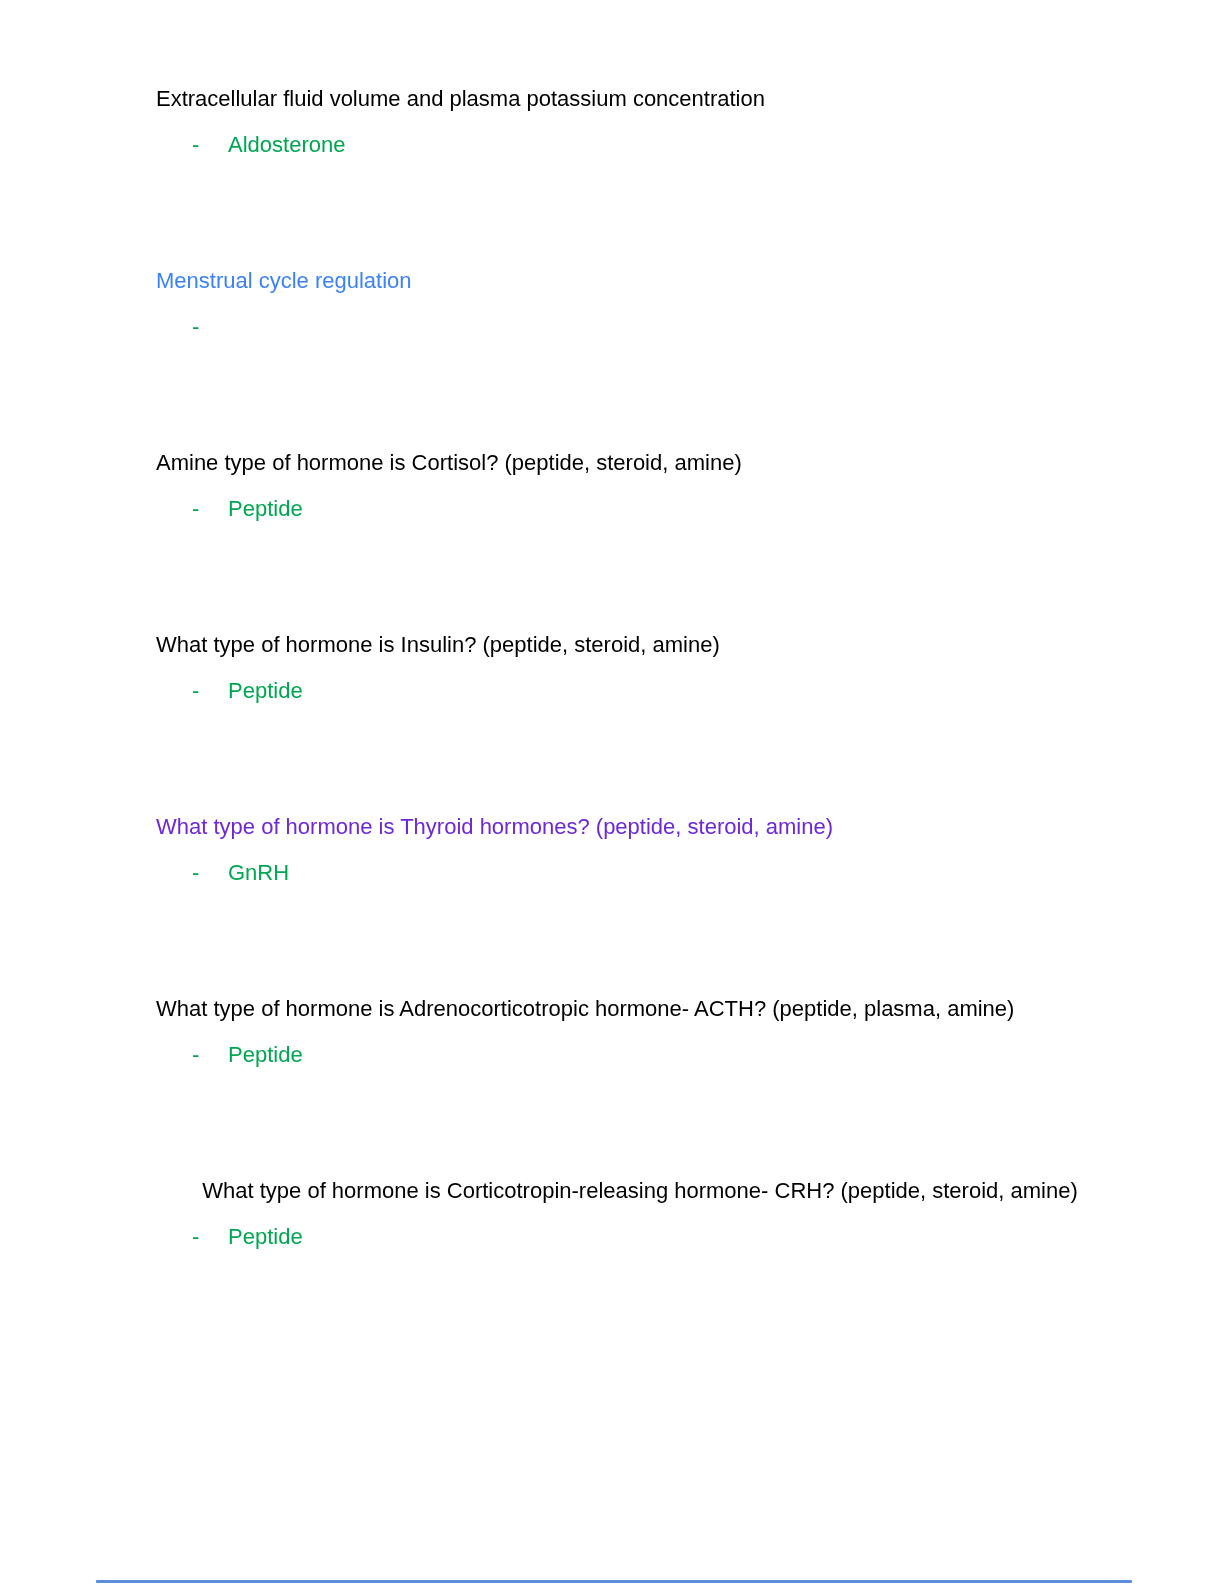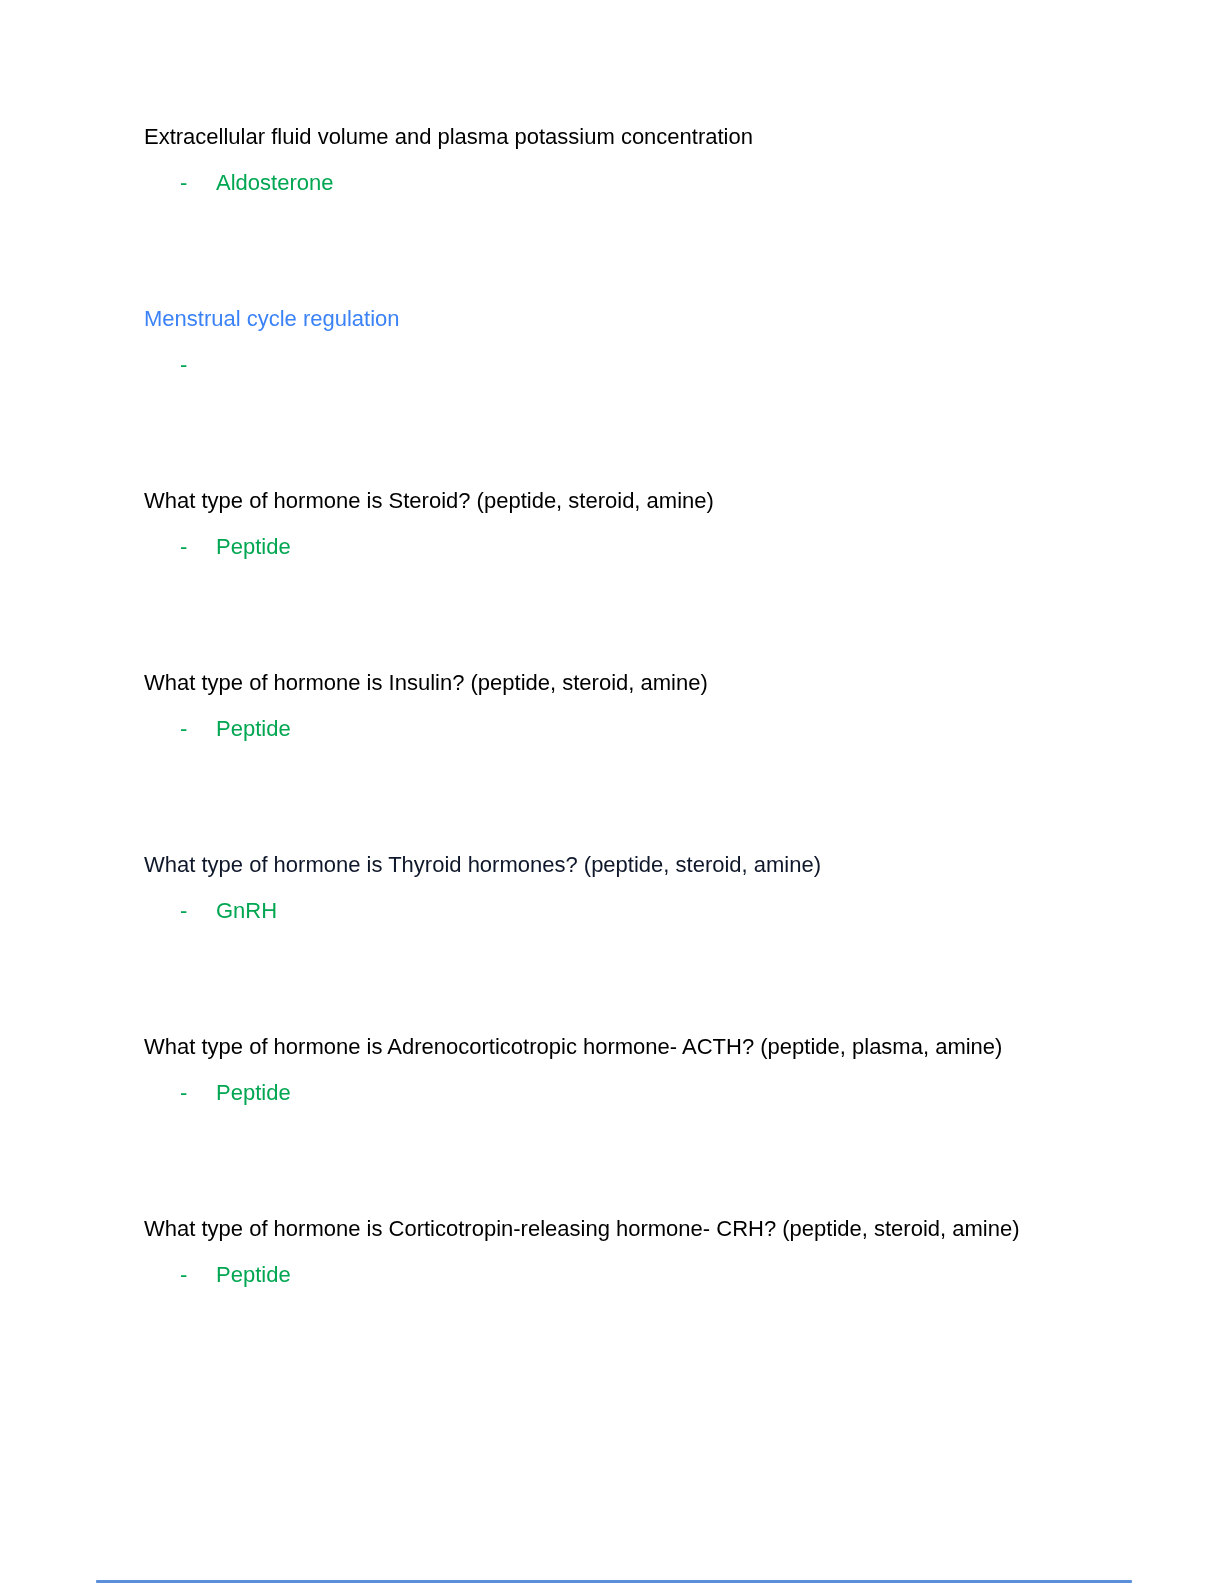--- a/index.html
+++ b/index.html
@@ -9,21 +9,22 @@
   }
   .page {
     position: relative;
     width: 1224px;
     height: 1584px;
     background: #ffffff;
     overflow: hidden;
     font-family: "Liberation Sans", "DejaVu Sans", sans-serif;
   }
   .content {
-    padding: 119px 100px 0 144px;
+    padding: 81px 100px 0 144px;
+    margin-left: 12px;
   }
   .qa-block {
     margin: 0 0 100px 0;
   }
   .question {
     margin: 0 0 10px 0;
     font-size: 22px;
     line-height: 36px;
     font-weight: 400;
     color: #000000;
@@ -66,53 +67,53 @@
   </div>
 
   <div class="qa-block">
     <p class="question" style="color: #3b82f6;">Menstrual cycle regulation</p>
     <div class="answer-row" style="color: rgb(0, 166, 81);">
       <span class="bullet">-</span>
     </div>
   </div>
 
   <div class="qa-block">
-    <p class="question" style="color: rgb(0, 0, 0);">What type of hormone is Steroid? (peptide, steroid, amine)</p>
+    <p class="question" style="color: rgb(0, 0, 0);">Amine type of hormone is Cortisol? (peptide, steroid, amine)</p>
     <div class="answer-row" style="color: rgb(0, 166, 81);">
       <span class="bullet">-</span>
       <span class="answer">Peptide</span>
     </div>
   </div>
 
   <div class="qa-block">
     <p class="question" style="color: #000000;">What type of hormone is Insulin? (peptide, steroid, amine)</p>
     <div class="answer-row" style="color: rgb(0, 166, 81);">
       <span class="bullet">-</span>
       <span class="answer">Peptide</span>
     </div>
   </div>
 
   <div class="qa-block">
-    <p class="question" style="color: #0f172a;">What type of hormone is Thyroid hormones? (peptide, steroid, amine)</p>
+    <p class="question" style="color: #6d28d9;">What type of hormone is Thyroid hormones? (peptide, steroid, amine)</p>
     <div class="answer-row" style="color: rgb(0, 166, 81);">
       <span class="bullet">-</span>
       <span class="answer">GnRH</span>
     </div>
   </div>
 
   <div class="qa-block">
     <p class="question" style="color: rgb(0, 0, 0);">What type of hormone is Adrenocorticotropic hormone- ACTH? (peptide, plasma, amine)</p>
     <div class="answer-row" style="color: rgb(0, 166, 81);">
       <span class="bullet">-</span>
       <span class="answer">Peptide</span>
     </div>
   </div>
 
   <div class="qa-block">
-    <p class="question" style="color: rgb(0, 0, 0);">What type of hormone is Corticotropin-releasing hormone- CRH? (peptide, steroid, amine)</p>
+    <p class="question" style="color: rgb(0, 0, 0); text-align: center;">What type of hormone is Corticotropin-releasing hormone- CRH? (peptide, steroid, amine)</p>
     <div class="answer-row" style="color: rgb(0, 166, 81);">
       <span class="bullet">-</span>
       <span class="answer">Peptide</span>
     </div>
   </div>
 </div>
   <div class="bottom-divider" style="background: rgb(91, 143, 217);"></div>
 </div>
 
 </body></html>

